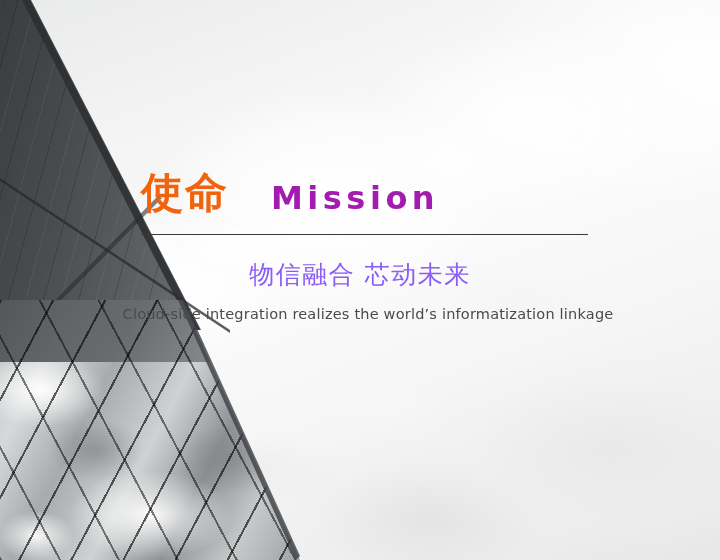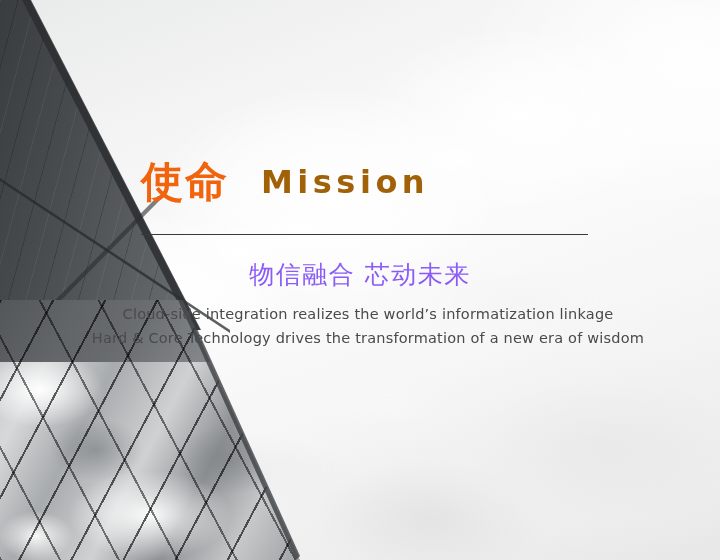--- a/index.html
+++ b/index.html
@@ -124,32 +124,32 @@
     background:#3d4043; opacity:0.8;
   }
 
   
   .content {
     position:absolute; left:0; top:0;
     width:720px; height:560px;
   }
 
   .title-row {
-    position:absolute; left:141px; top:161px;
-    display:flex; align-items:center; gap:32px;
+    position:absolute; left:141px; top:172px;
+    display:flex; align-items:flex-end; gap:42px;
   }
   .title-cn {
     font-size:42px; font-weight:700; line-height:1;
     color:#f2630d;
     letter-spacing:2px;
     font-family:"DejaVu Sans", sans-serif;
   }
   .title-en {
     font-size:32px; font-weight:700; line-height:1;
-    color:#a16207;
+    color:#a21caf;
     letter-spacing:4.5px;
     font-family:"DejaVu Sans", sans-serif;
   }
 
   .divider {
     position:absolute; left:141px; top:234px;
     width:447px; height:1px;
     background:#3a3a3a;
   }
 
@@ -201,17 +201,16 @@
       <span class="title-cn">使命</span>
       <span class="title-en">Mission</span>
     </div>
 
     <div class="divider"></div>
 
     <div class="subtitle-cn">物信融合 芯动未来</div>
 
     <div class="desc">
       <div class="desc-line">Cloud-side integration realizes the world’s informatization linkage</div>
-      <div class="desc-line">Hard &amp; Core Technology drives the transformation of a new era of wisdom</div>
     </div>
 
   </div>
 </div>
 
 </body></html>

